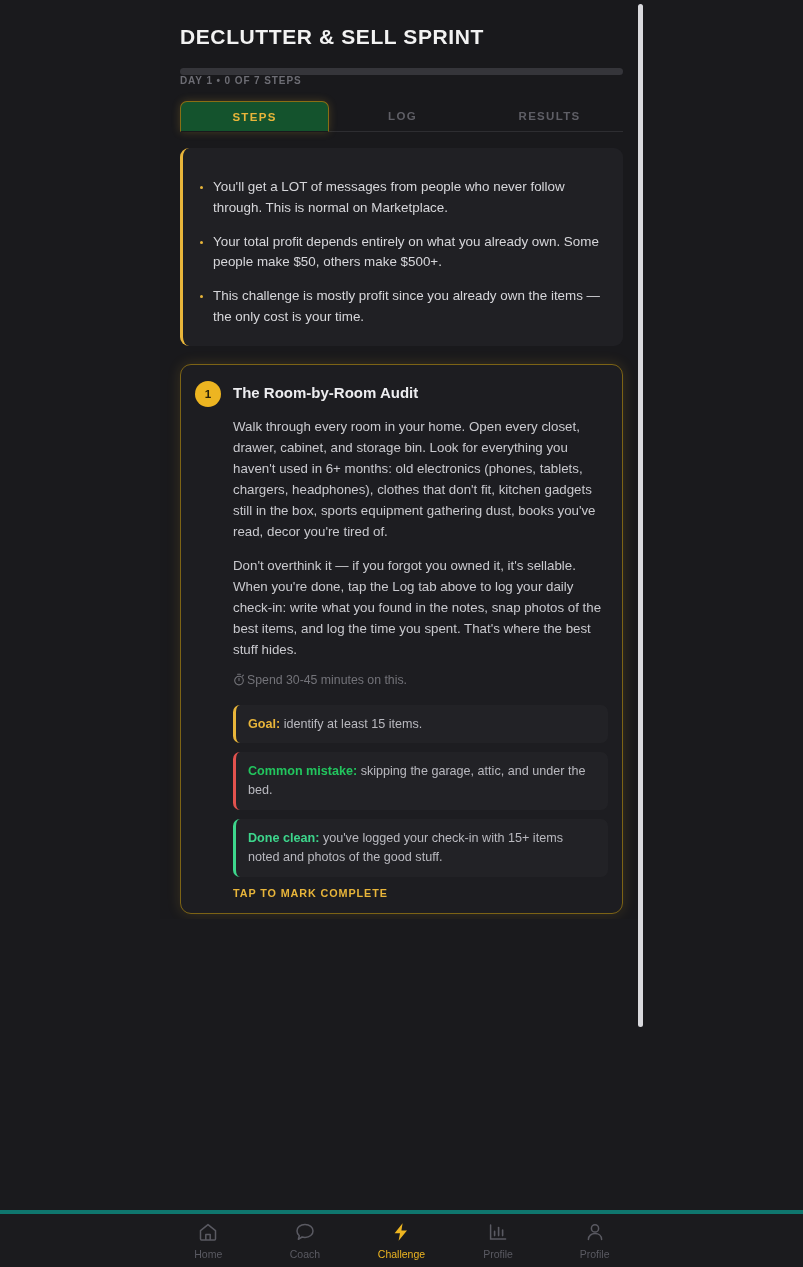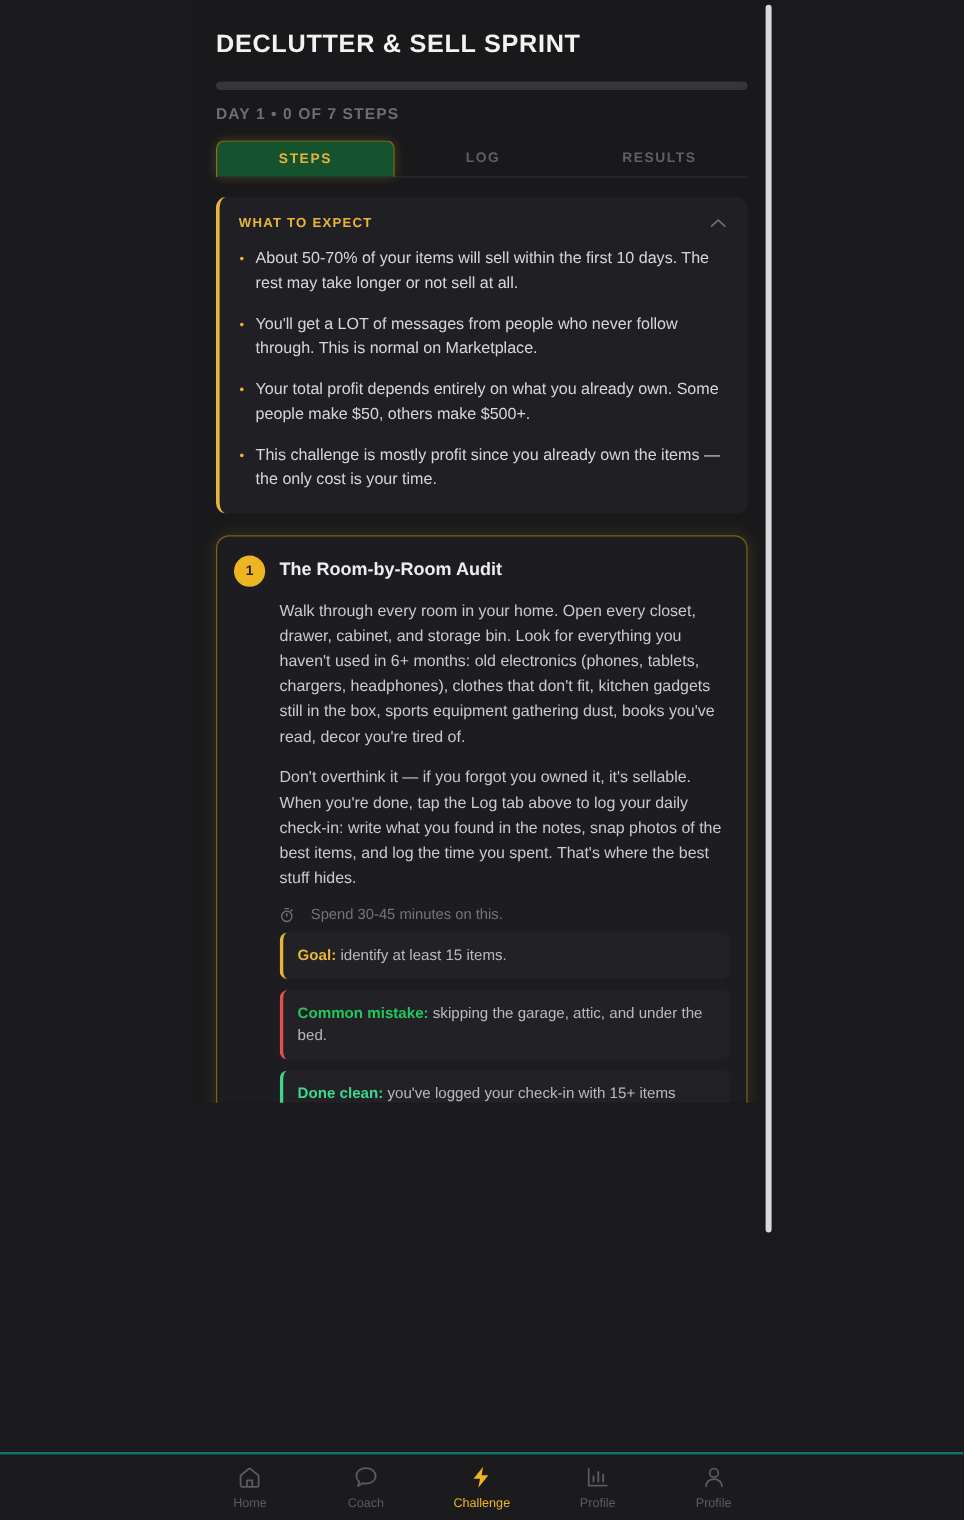--- a/index.html
+++ b/index.html
@@ -43,22 +43,21 @@
     border-radius: 4px;
     background: #35353a;
     width: 100%;
   }
   .progress-fill {
     height: 100%; width: 0%;
     border-radius: 4px;
     background: #e8b53a;
   }
   .day-meta {
-    margin-top: 12px;
-    font-size: 13px;
+    font-size: 10px;
     letter-spacing: 0.9px;
     color: #6d6d74;
     text-transform: uppercase;
     font-weight: 600;
   }
 
   
   .tabs {
     margin-top: 15px;
     display: flex;
@@ -160,22 +159,22 @@
   .step-body { padding-left: 38px; margin-top: 9px; }
   .step-body p {
     font-size: 13.3px;
     line-height: 1.58;
     color: #c9c9ce;
     margin-bottom: 13px;
   }
   .time-note {
     font-size: 12.3px;
     color: #737379;
-    display: flex; align-items: center; gap: 14px;
-    margin-bottom: 8px;
+    display: flex; align-items: center; gap: 2px;
+    margin-bottom: 18px;
   }
   .callout {
     background: #222226;
     border-radius: 7px;
     border-left: 3px solid #999;
     padding: 10px 12px;
     margin-bottom: 9px;
     font-size: 12.6px;
     line-height: 1.5;
     color: #b9b9bf;
@@ -225,21 +224,21 @@
     background: #d9d9dd;
     border-radius: 3px;
   }
 
   
   .bottom-nav {
     position: absolute;
     left: 0; bottom: 0;
     width: 803px; height: 57px;
     background: #1b1b1e;
-    border-top: 2px solid #0f766e;
+    border-top: 4px solid #0f766e;
     display: flex;
     align-items: center;
     padding-left: 160px;
   }
   .nav-inner { display: flex; width: 483px; }
   .nav-item {
     flex: 1 1 0;
     display: flex; flex-direction: column; align-items: center; gap: 5px;
     color: #5a5a62;
     cursor: pointer;
@@ -264,28 +263,21 @@
 
       <div class="day-meta">DAY 1 • 0 OF 7 STEPS</div>
 
       <div class="tabs">
         <div class="tab active">STEPS</div>
         <div class="tab">LOG</div>
         <div class="tab">RESULTS</div>
       </div>
 
       <div class="expect">
-        <div class="expect-head">
-          <div class="expect-title">WHAT TO EXPECT</div>
-          <svg class="chev" viewBox="0 0 13 8">
-            <path d="M1 6.5 L6.5 1.5 L12 6.5" fill="none" stroke="#6e6e76" stroke-width="1.4" stroke-linecap="round"></path>
-          </svg>
-        </div>
         <ul>
-          <li>About 50-70% of your items will sell within the first 10 days. The rest may take longer or not sell at all.</li>
           <li>You'll get a LOT of messages from people who never follow through. This is normal on Marketplace.</li>
           <li>Your total profit depends entirely on what you already own. Some people make $50, others make $500+.</li>
           <li>This challenge is mostly profit since you already own the items — the only cost is your time.</li>
         </ul>
       </div>
 
       <div class="step-active">
         <div class="step-head">
           <div class="badge">1</div>
           <div class="step-title">The Room-by-Room Audit</div>

